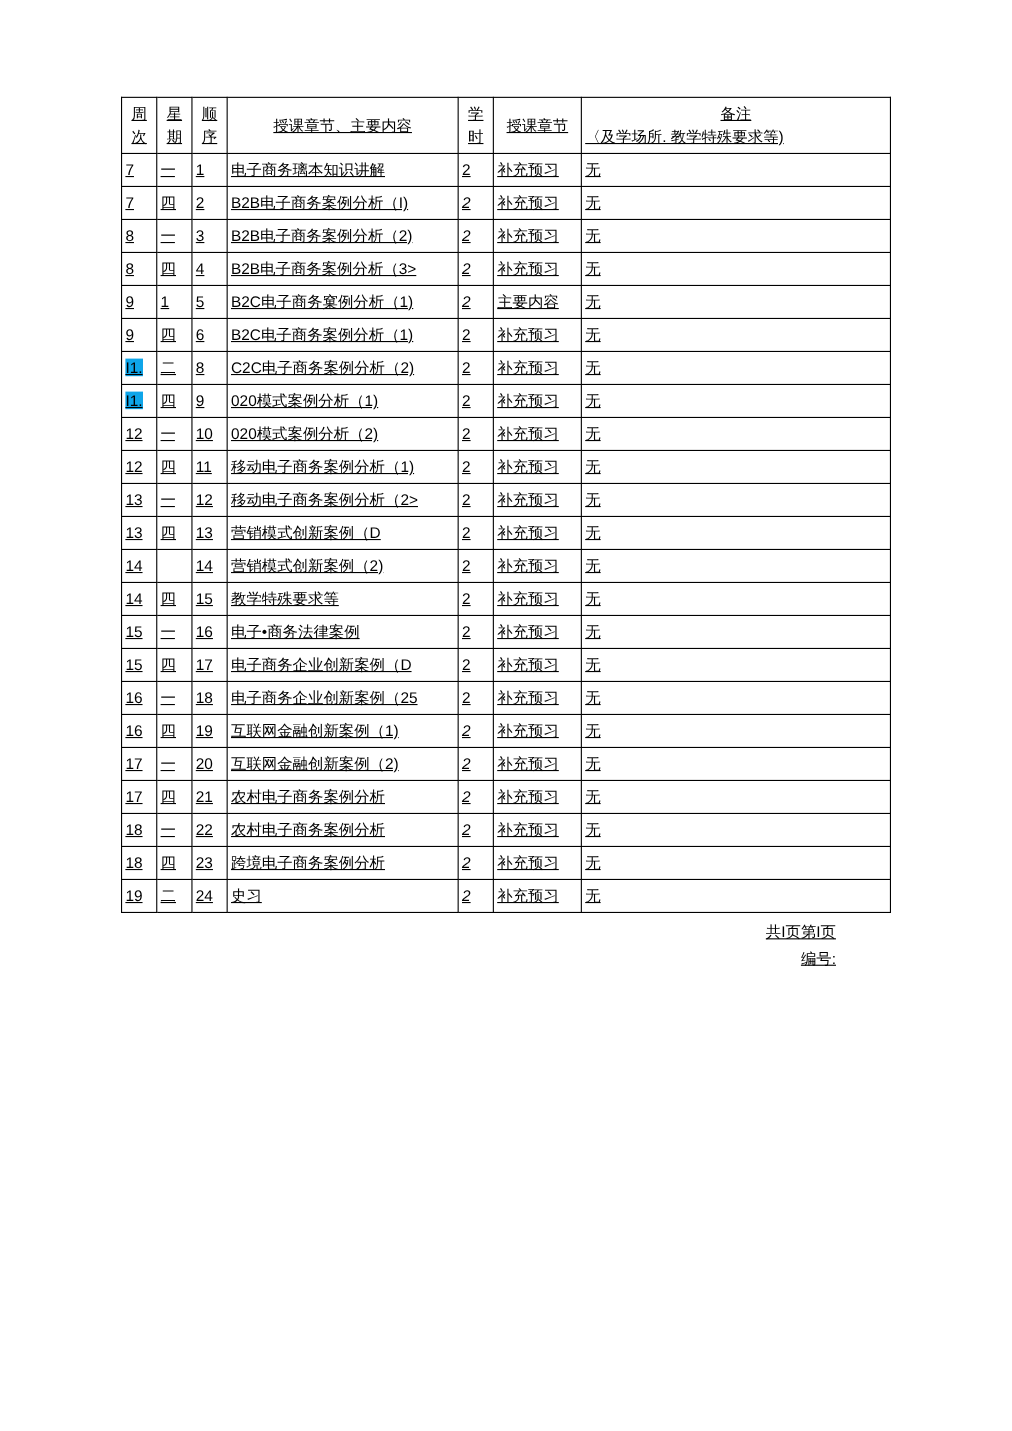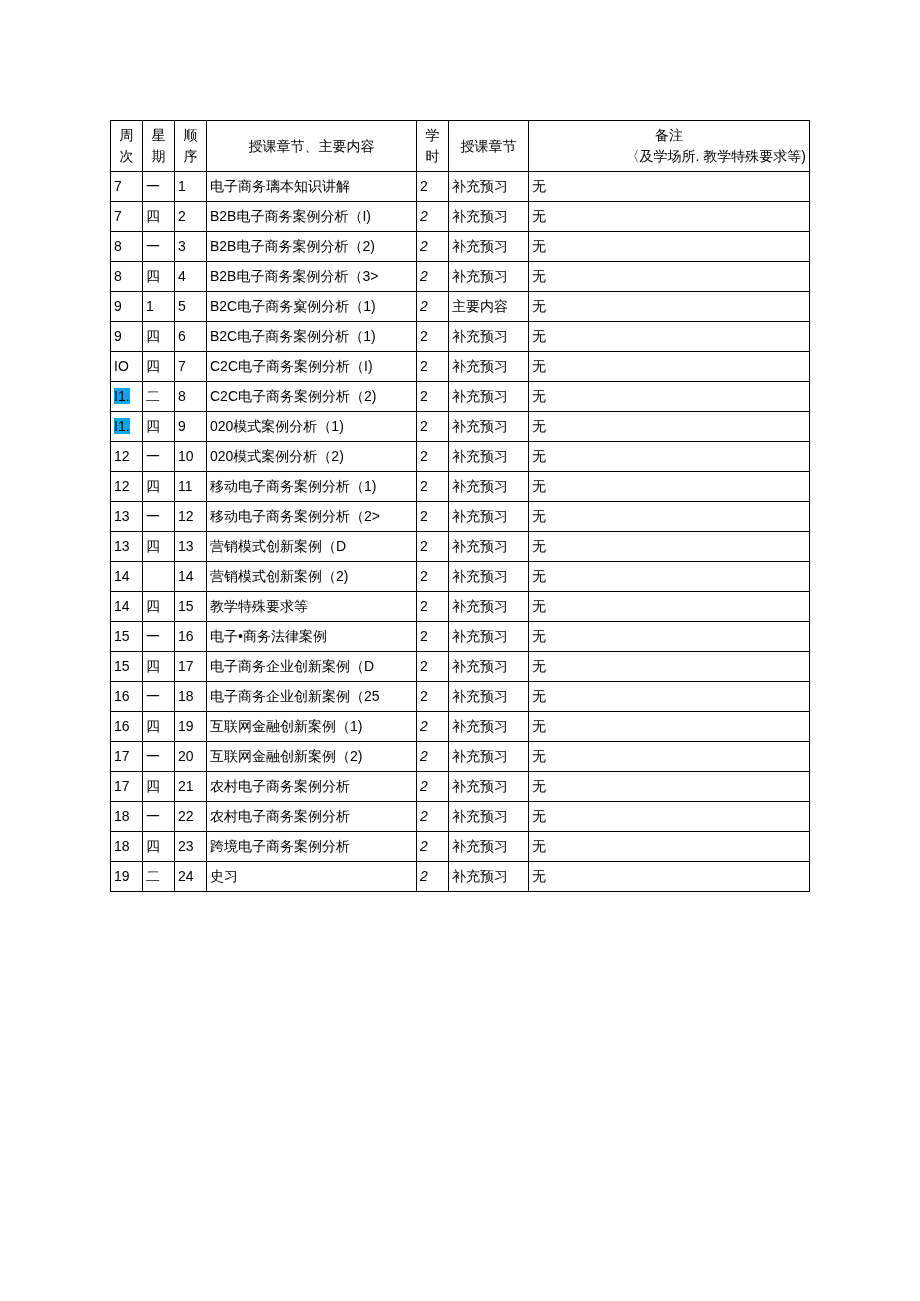--- a/index.html
+++ b/index.html
@@ -4,21 +4,22 @@
 <style>
   body {
     margin: 0;
     padding: 0;
     font-family: "SimSun", "宋体", sans-serif;
     font-size: 14px;
     background: #fff;
     width: 920px;
   }
   .page {
-    padding: 120px 110px 40px 110px;
+    padding: 88px 110px 40px 110px;
+    text-decoration: underline;
   }
   table {
     border-collapse: collapse;
     width: 100%;
     table-layout: fixed;
   }
   th, td {
     border: 1px solid #000;
     padding: 4px 3px;
     vertical-align: top;
@@ -65,21 +66,21 @@
     <thead>
       <tr>
         <th>周次</th>
         <th>星期</th>
         <th>顺序</th>
         <th>授课章节、主要内容</th>
         <th>学时</th>
         <th>授课章节</th>
         <th>
           <div>备注</div>
-          <div style="text-align:right;">〈及学场所. 教学特殊要求等)</div>
+          <div style="text-align:left;">〈及学场所. 教学特殊要求等)</div>
         </th>
       </tr>
     </thead>
     <tbody id="rows">
         <tr>
           <td>7</td>
           <td><span class="dash">一</span></td>
           <td>1</td>
           <td>电子商务璃本知识讲解</td>
           <td>2</td>
@@ -125,29 +126,20 @@
         <tr>
           <td>9</td>
           <td>四</td>
           <td>6</td>
           <td>B2C电子商务案例分析（1)</td>
           <td>2</td>
           <td>补充预习</td>
           <td>无</td>
         </tr>
         <tr>
-          <td>IO</td>
-          <td>四</td>
-          <td>7</td>
-          <td>C2C电子商务案例分析（I)</td>
-          <td>2</td>
-          <td>补充预习</td>
-          <td>无</td>
-        </tr>
-        <tr>
           <td><span class="hl">I1.</span></td>
           <td>二</td>
           <td>8</td>
           <td>C2C电子商务案例分析（2)</td>
           <td>2</td>
           <td>补充预习</td>
           <td>无</td>
         </tr>
         <tr>
           <td><span class="hl">I1.</span></td>
@@ -289,13 +281,17 @@
           <td>二</td>
           <td>24</td>
           <td>史习</td>
           <td class="italic2">2</td>
           <td>补充预习</td>
           <td>无</td>
         </tr>
       </tbody>
   </table>
 
+  <div class="footer">
+    <div>共I页第I页</div>
+    <div>编号:</div>
+  </div>
 </div>
 
 </body></html>

